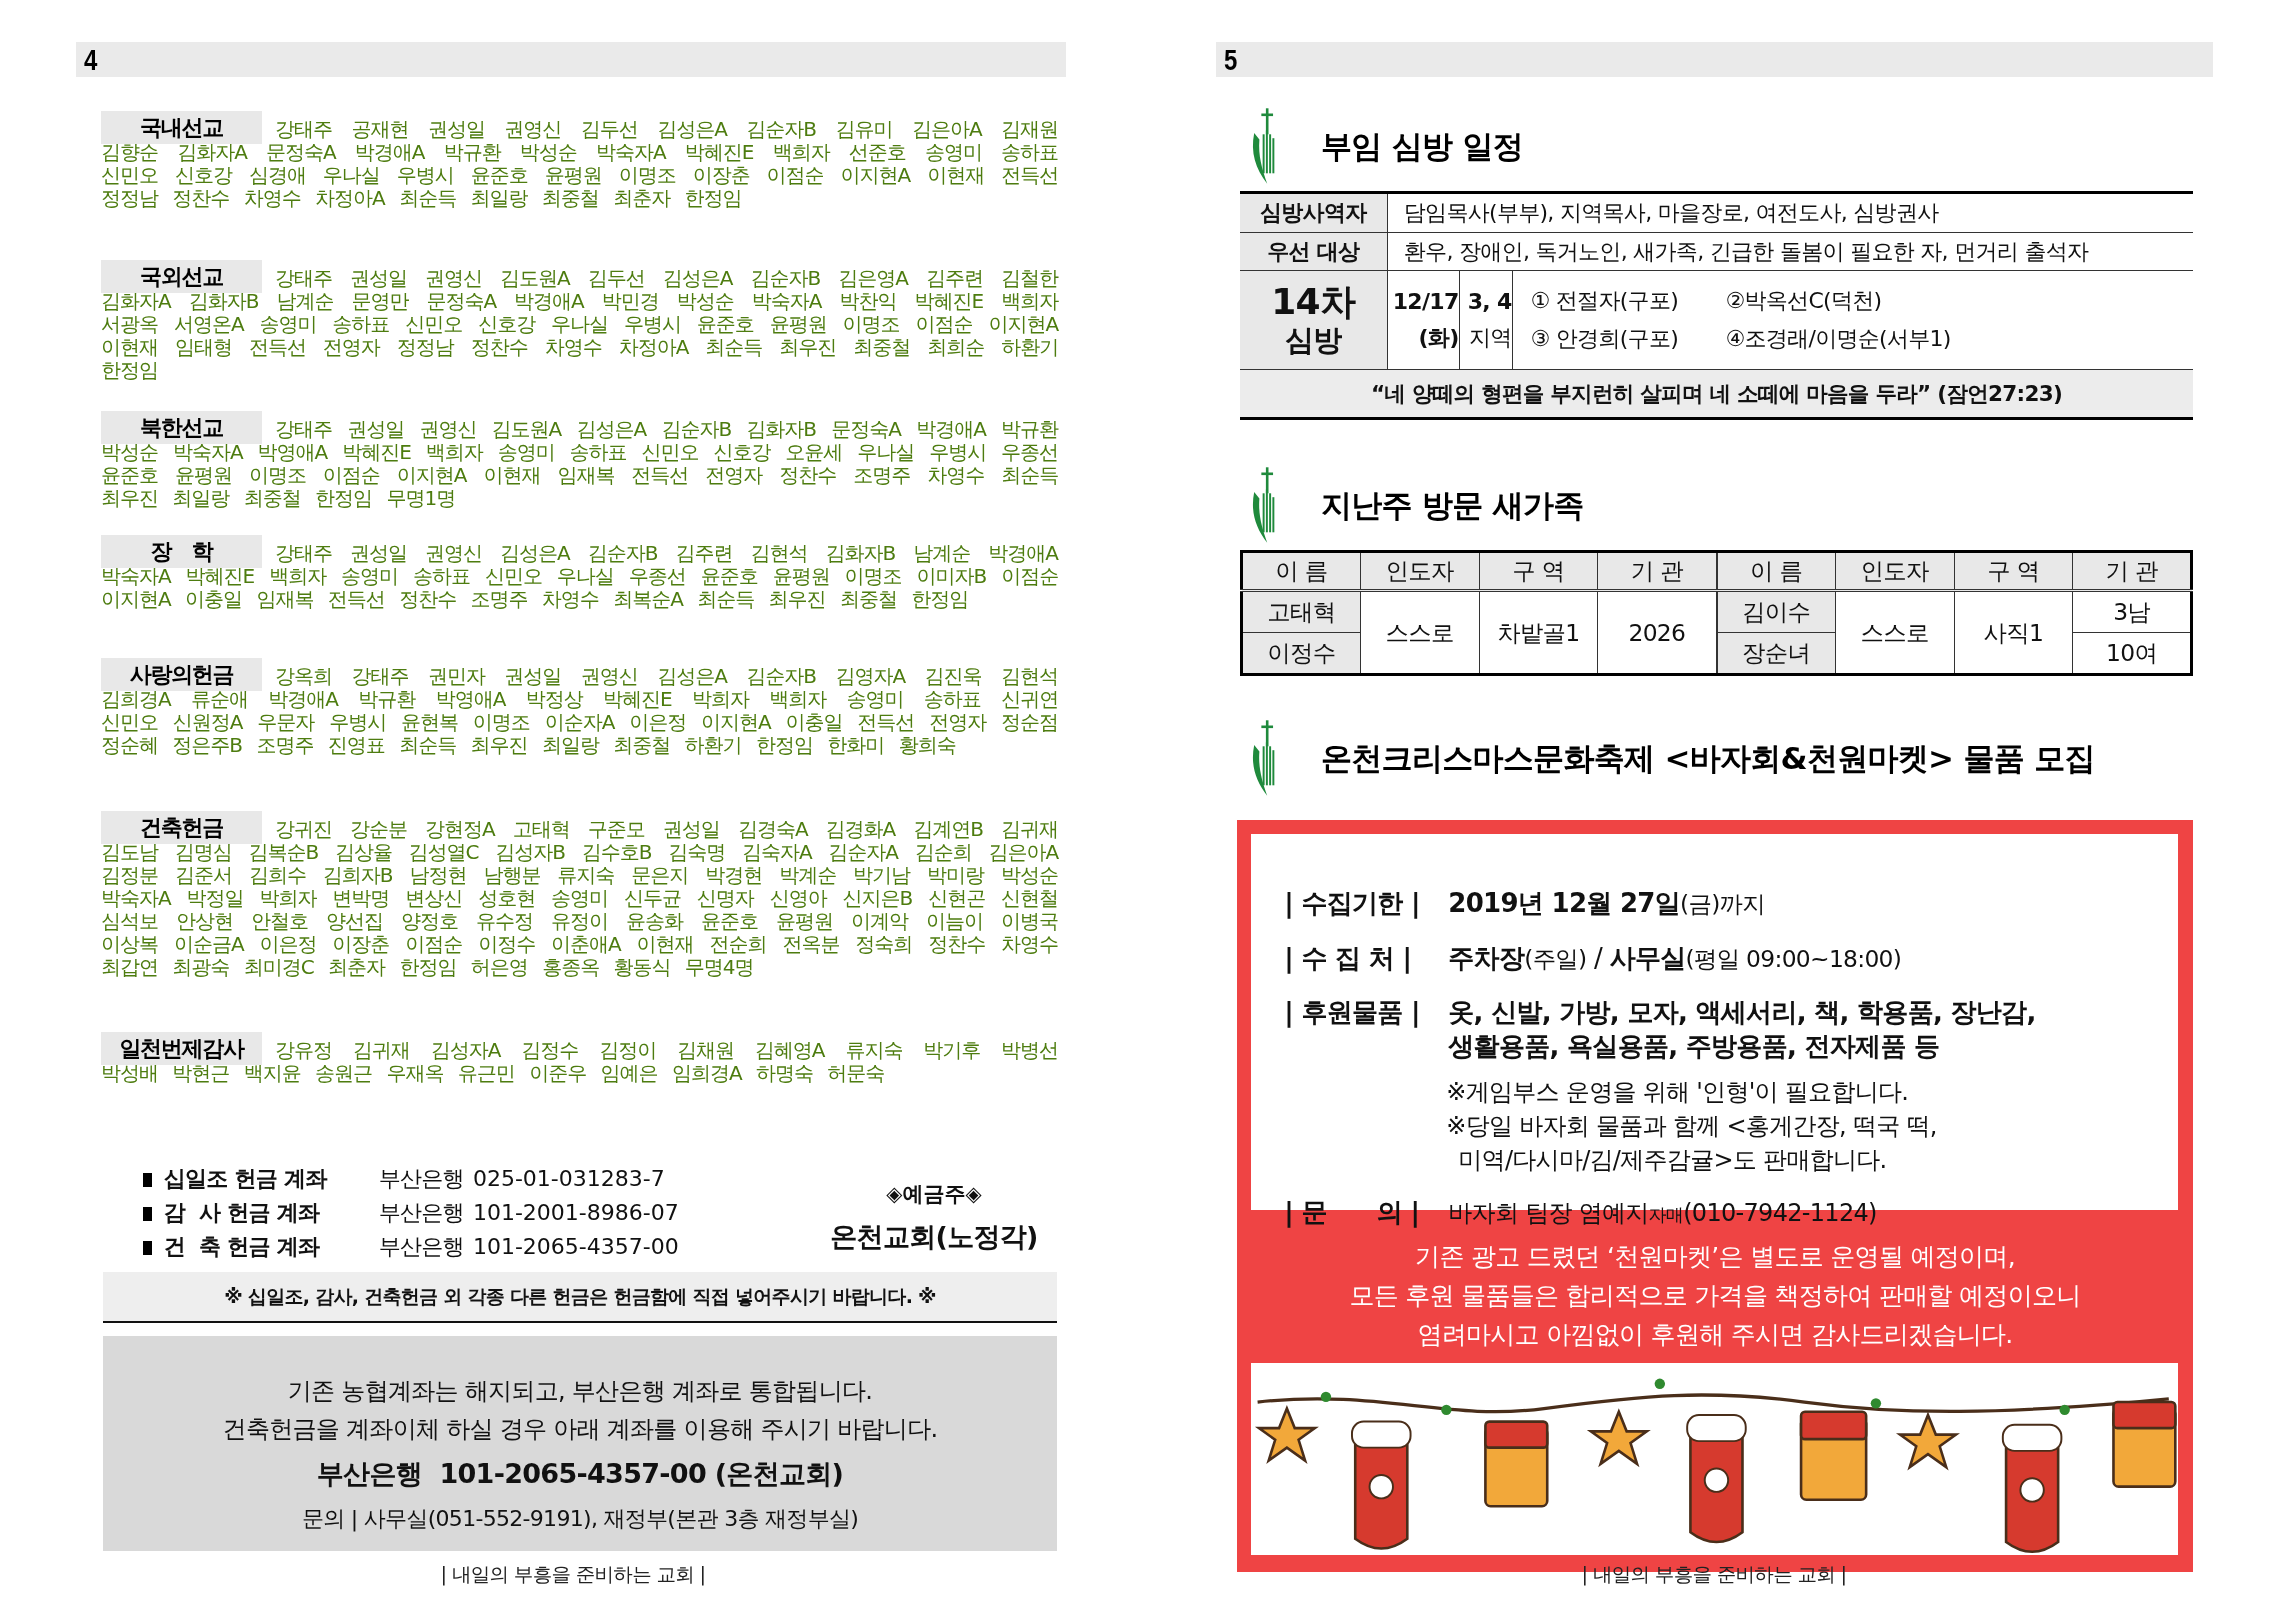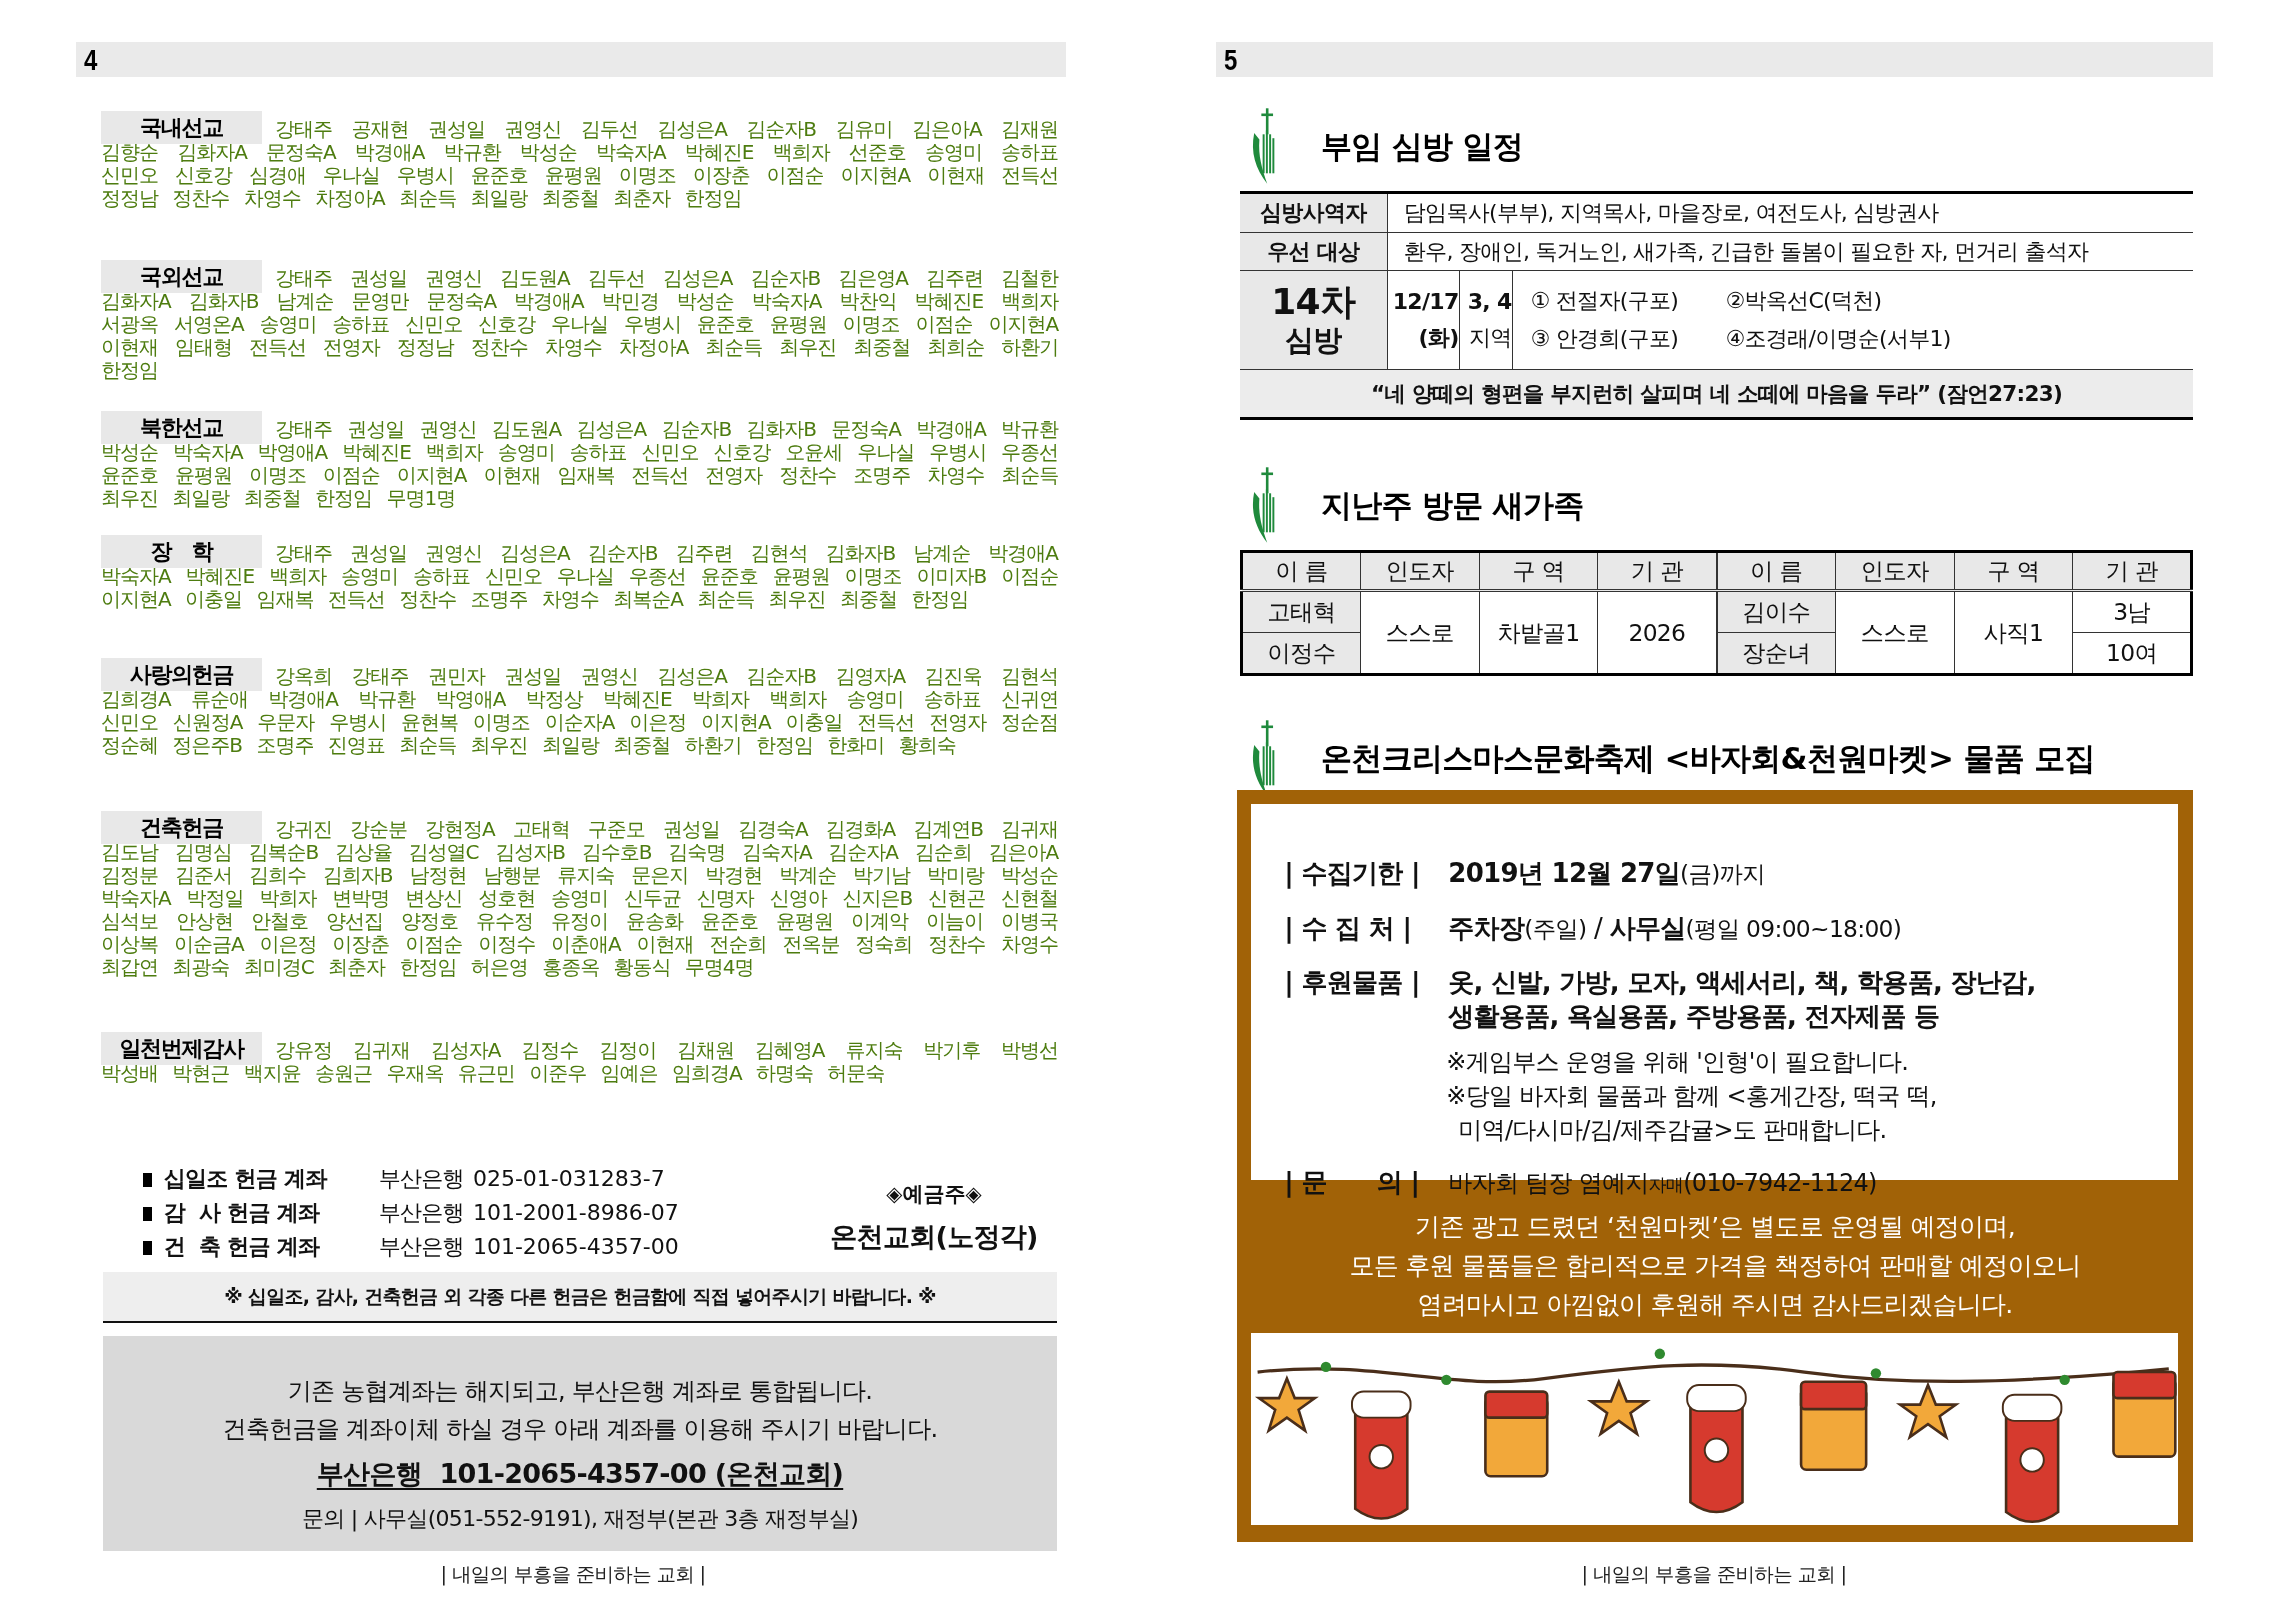--- a/index.html
+++ b/index.html
@@ -25,21 +25,21 @@
   .acct-no { display: inline-block; letter-spacing: 0px; }
   .holder { position: absolute; left: 651px; top: 13px; width: 280px; text-align: center; }
   .holder-title { font-size: 21px; font-weight: bold; line-height: 39px; }
   .holder-name { font-size: 27px; font-weight: bold; line-height: 46px; letter-spacing: -0.7px; }
 
   .notice-bar { position: absolute; left: 103px; top: 1272px; width: 954px; height: 51px; background: #eeeeee;
     border-bottom: 2.6px solid #111; font: bold 19px/48px "DejaVu Sans", sans-serif; text-align: center; letter-spacing: -0.7px; }
 
   .bank-box { position: absolute; left: 103px; top: 1336px; width: 954px; height: 215px; background: #d9d9d9; text-align: center; }
   .bank-line { position: absolute; left: 0; right: 0; font-size: 24px; letter-spacing: -0.7px; }
-  .bank-strong { font-weight: bold; font-size: 27px; text-decoration: underline; text-underline-offset: 5.2px; }
+  .bank-strong { font-weight: bold; font-size: 27px; text-underline-offset: 5.2px; }
 
   .footer { position: absolute; top: 1561px; font-size: 19.5px; color: #222; letter-spacing: -0.7px; text-align: center; width: 586px; }
 
   
   .sec-title { position: absolute; left: 1249px; height: 78px; }
   .logo { position: absolute; left: 0; top: 0; width: 39px; height: 78px; }
   .sec-title-text { position: absolute; left: 72px; top: 19.5px; font: bold 31px/39px "DejaVu Sans", sans-serif; white-space: nowrap; letter-spacing: -0.7px; color: #000; }
 
   table { border-collapse: collapse; }
   .visit { position: absolute; left: 1240px; top: 191px; width: 953px; border-top: 3.3px solid #000; border-bottom: 3.3px solid #000; }
@@ -53,21 +53,21 @@
   .vlist { padding-left: 18px; font-size: 23.4px; line-height: 38px; }
   .vlist div span { display: inline-block; width: 195px; }
   .quote-row td { background: #ececec; text-align: center; font-size: 21.5px; font-weight: bold; height: 49px; border-bottom: none; }
 
   .newfam { position: absolute; left: 1240px; top: 550px; width: 953px; border: 3.3px solid #000; }
   .newfam td { border: 1px solid #333; text-align: center; font-size: 23.4px; height: 42px; width: 118px; letter-spacing: -0.7px; }
   .newfam .hd td { background: #e8e8e8; height: 39px; border-bottom: 3.3px double #333; }
   .newfam .nm { background: #e8e8e8; }
   .newfam .split { border-right: 2.6px double #333; }
 
-  .bazaar { position: absolute; left: 1237px; top: 790px; width: 956px; height: 752px; background: #a16207; }
+  .bazaar { position: absolute; left: 1237px; top: 820px; width: 956px; height: 752px; background: #ef4444; }
   .bazaar-inner { position: absolute; left: 14.3px; top: 14.3px; width: 927px; height: 376px; background: #fff; }
   .b-row { position: absolute; left: 33px; white-space: nowrap; font-size: 26px; letter-spacing: -0.7px; }
   .b-key { font-weight: bold; display: inline-block; width: 164px; }
   .b-val-strong { font-weight: bold; }
   .b-small { font-size: 23.4px; }
   .b-note { position: absolute; left: 195px; font-size: 24px; line-height: 34px; letter-spacing: -0.7px; white-space: nowrap; }
   .b-msg { position: absolute; left: 0; right: 0; top: 417px; text-align: center; color: #fff; font-size: 25px; line-height: 39px; letter-spacing: -0.7px; }
   .garland { position: absolute; left: 14.3px; top: 543px; width: 927px; height: 192px; background: #fff; }
 </style>
 </head>

